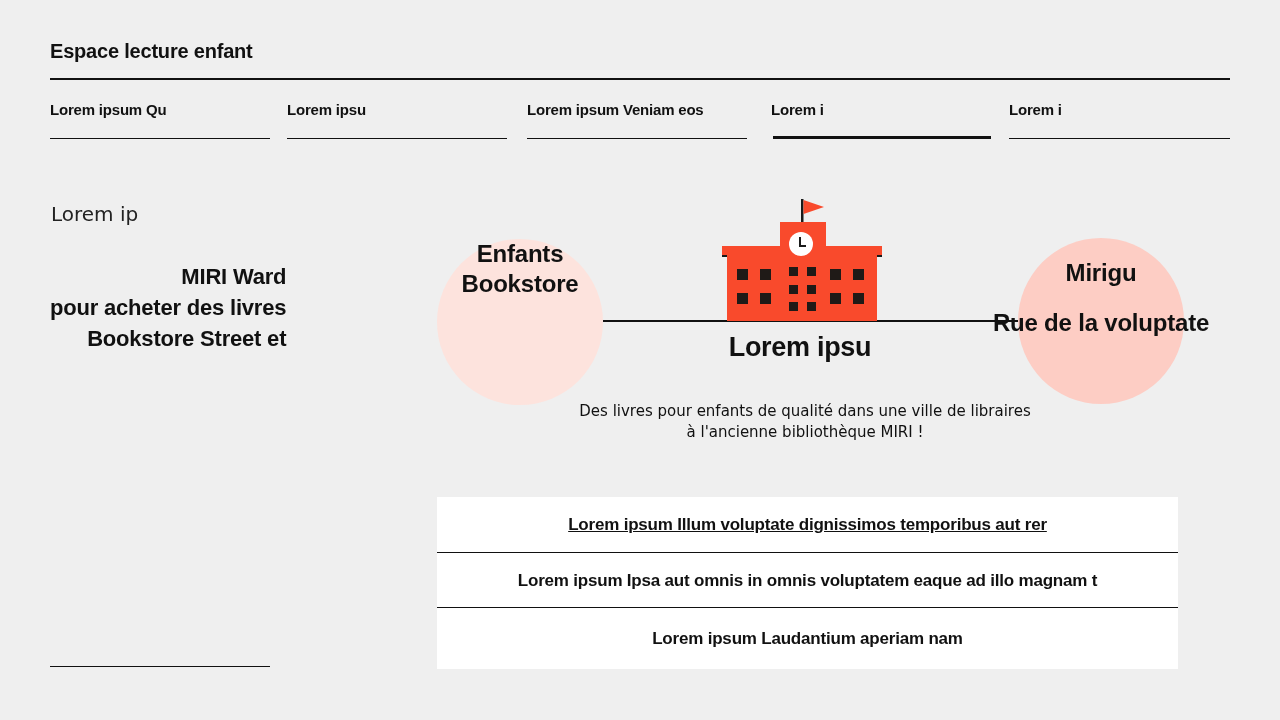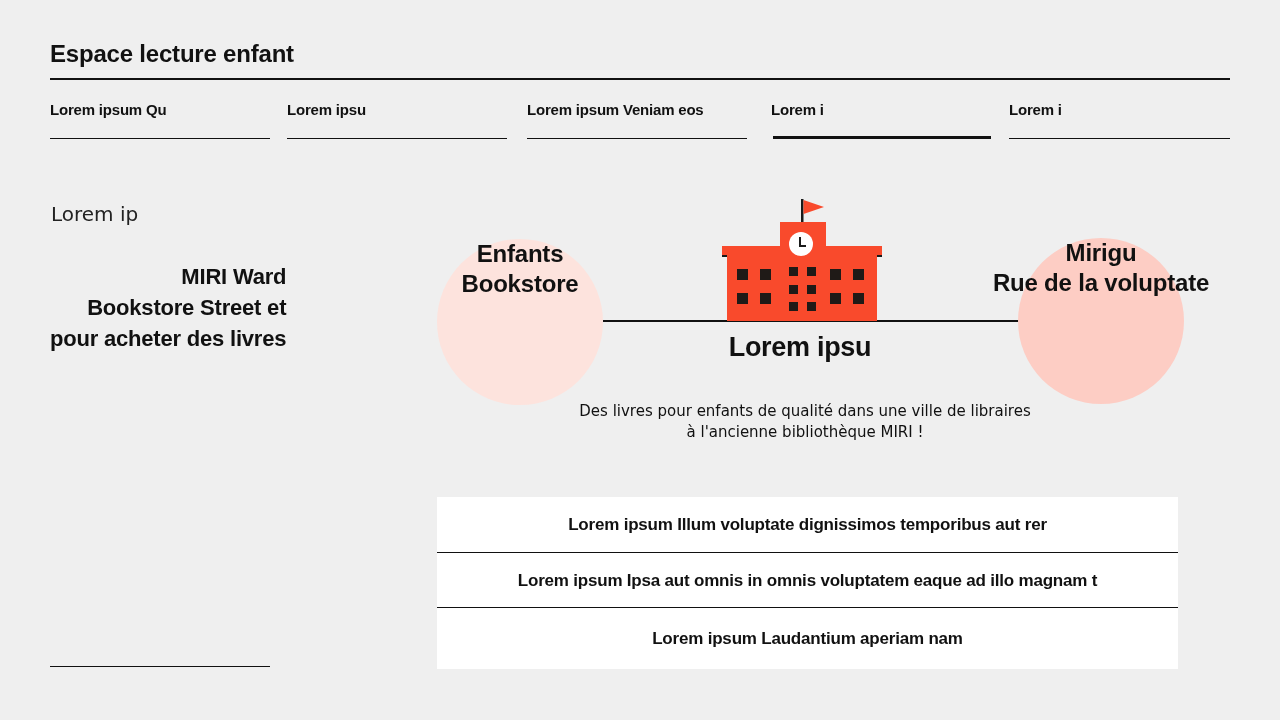--- a/index.html
+++ b/index.html
@@ -8,21 +8,21 @@
     background: #efefef;
     font-family: "Liberation Sans", "DejaVu Sans", sans-serif;
     color: #111;
     position: relative;
   }
   .abs { position: absolute; }
 
   
   .page-title {
     left: 50px; top: 40px;
-    font-size: 24px; font-weight: bold; letter-spacing: -0.2px;
+    font-size: 20px; font-weight: bold; letter-spacing: -0.2px;
   }
   .title-rule {
     left: 50px; top: 78px; width: 1180px; height: 2px; background: #111;
   }
 
   
   .tab {
     top: 100px; height: 40px; width: 220px;
     cursor: pointer;
   }
@@ -54,21 +54,21 @@
     left: 603px; top: 320px; width: 417px; height: 2px; background: #111;
   }
   .circle {
     width: 166px; height: 166px; border-radius: 50%;
     display: flex; flex-direction: column; align-items: center; justify-content: flex-start;
     text-align: center; font-weight: bold; font-size: 24px; line-height: 30px;
     letter-spacing: -0.2px;
   }
   .circle-left { left: 437px; top: 239px; background: #fde3dd; }
   .circle-right { left: 1018px; top: 238px; background: #fdcdc4; }
-  .circle-right .circle-text { white-space: nowrap; }
+  .circle-right .circle-text { white-space: nowrap; margin-top: 20px; }
   .circle-text { display: block; }
 
   .building-icon { left: 720px; top: 197px; width: 164px; height: 125px; }
 
   .center-title {
     left: 600px; top: 332px; width: 400px; text-align: center;
     font-size: 27px; font-weight: bold; letter-spacing: -0.3px;
   }
   .tagline {
     left: 520px; top: 401px; width: 570px; text-align: center;
@@ -78,21 +78,21 @@
 
   
   .link-list {
     left: 437px; top: 497px; width: 741px; height: 172px; background: #ffffff;
   }
   .link-row {
     position: absolute; left: 0; right: 0; height: 55px;
     display: flex; align-items: center; justify-content: center;
     font-size: 17px; font-weight: bold; letter-spacing: -0.2px; cursor: pointer;
   }
-  .link-row.r0 { top: 0; }
+  .link-row.r0 { top: 0; text-decoration: underline; }
   .link-row.r1 { top: 56px; }
   .link-row.r2 { top: 112px; height: 60px; border-radius: 21px; }
   .row-divider { position: absolute; left: 0; right: 0; height: 1px; background: #111; }
   .row-divider.d0 { top: 55px; }
   .row-divider.d1 { top: 110px; }
 </style>
 </head>
 <body>
 
 <div class="abs page-title">Espace lecture enfant</div>
@@ -117,22 +117,22 @@
   </div>
   <div class="abs tab" style="left:1009px; width:221px;">
     <span class="tab-label">Lorem i</span>
     <span class="tab-underline"></span>
   </div>
 </nav>
 
 <div class="abs section-label">Lorem ip</div>
 <div class="abs left-heading">
   <span>MIRI Ward</span>
+  <span>pour acheter des livres</span>
   <span>Bookstore Street et</span>
-  <span>pour acheter des livres</span>
 </div>
 <div class="abs bottom-rule"></div>
 
 <div class="abs connector"></div>
 
 <div class="abs circle circle-left">
   <span class="circle-text">Enfants</span>
   <span class="circle-text">Bookstore</span>
 </div>
 

